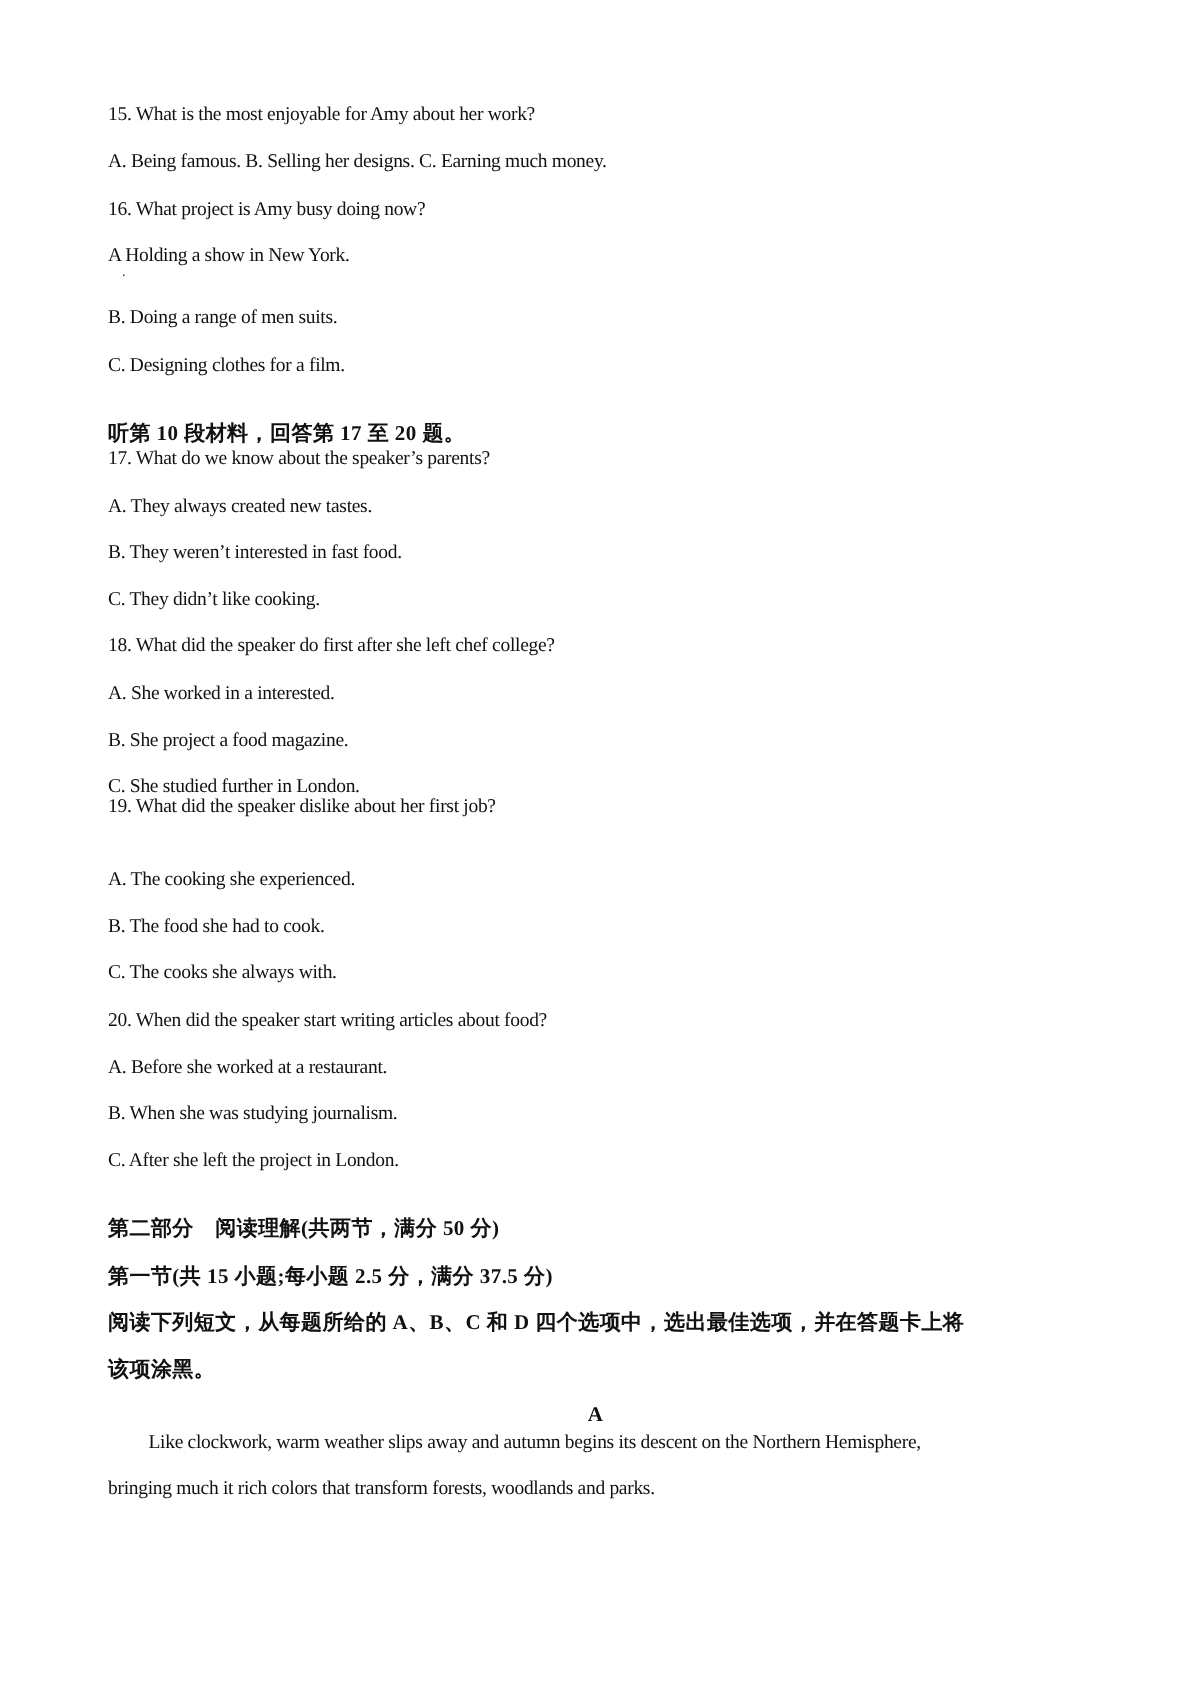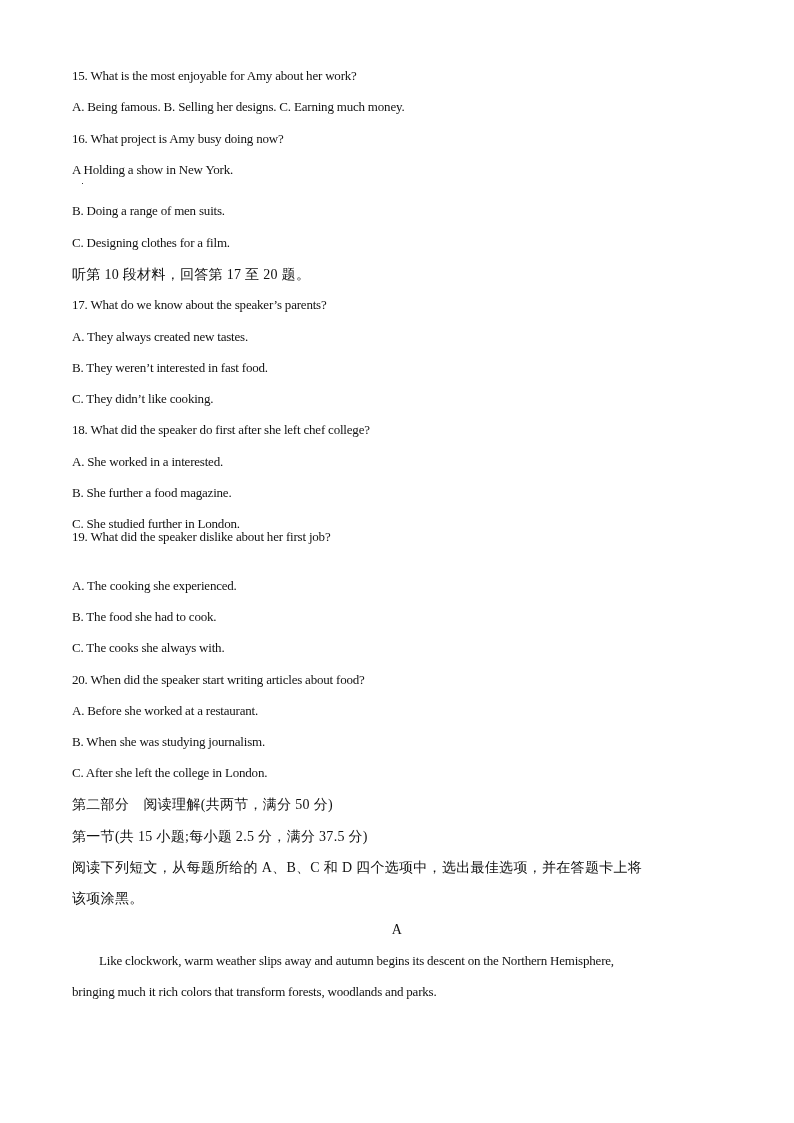--- a/index.html
+++ b/index.html
@@ -1,19 +1,19 @@
 <!DOCTYPE html>
 <html><head>
 <meta charset="utf-8">
 <style>
   html, body { margin: 0; padding: 0; background: #ffffff; }
   body { width: 794px; height: 1123px; position: relative; overflow: hidden;
          font-family: "Liberation Serif", "DejaVu Serif", serif; color: #111; }
   .line { position: absolute; left: 72px; font-size: 13px; white-space: nowrap; letter-spacing: -0.2px; }
-  .bold { font-weight: normal; font-size: 14px; letter-spacing: 0.3px; }
+  .bold { font-weight: bold; font-size: 14px; letter-spacing: 0.3px; margin-top: 14px; }
   .center { left: 0; width: 794px; text-align: center; }
   .dot { position: absolute; left: 82px; top: 183px; width: 1px; height: 1px; background: #333; }
 </style>
 </head>
 <body>
 
 <div>
 
   <div class="line" style="top:68px">15. What is the most enjoyable  for Amy about her work?</div>
   <div class="line" style="top:99px">A. Being  famous. B.  Selling  her designs. C. Earning much money.</div>
@@ -26,32 +26,32 @@
 
   <div class="line bold" style="top:266px">听第 10 段材料，回答第 17 至 20 题。</div>
 
   <div class="line" style="top:297px">17. What do we know about the speaker’s parents?</div>
   <div class="line" style="top:329px">A.  They always  created new tastes.</div>
   <div class="line" style="top:360px">B.  They weren’t interested in fast food.</div>
   <div class="line" style="top:391px">C.  They didn’t like  cooking.</div>
 
   <div class="line" style="top:422px">18. What did the speaker do first after she left chef college?</div>
   <div class="line" style="top:454px">A.  She worked in a interested.</div>
-  <div class="line" style="top:485px">B.  She further a food magazine.</div>
+  <div class="line" style="top:485px">B.  She project a food magazine.</div>
   <div class="line" style="top:516px">C.  She studied further in London.</div>
 
   <div class="line" style="top:529px">19. What did the speaker dislike about her first job?</div>
   <div class="line" style="top:578px">A.  The cooking she experienced.</div>
   <div class="line" style="top:609px">B.  The food she had to cook.</div>
   <div class="line" style="top:640px">C.  The cooks she always with.</div>
 
   <div class="line" style="top:672px">20. When did the speaker start writing articles about food?</div>
   <div class="line" style="top:703px">A. Before she worked at a restaurant.</div>
   <div class="line" style="top:734px">B. When she was studying journalism.</div>
-  <div class="line" style="top:765px">C. After she left the college in London.</div>
+  <div class="line" style="top:765px">C. After she left the project in London.</div>
 
   <div class="line bold" style="top:796px">第二部分　阅读理解(共两节，满分 50 分)</div>
   <div class="line bold" style="top:828px">第一节(共 15 小题;每小题 2.5 分，满分 37.5 分)</div>
   <div class="line bold" style="top:859px">阅读下列短文，从每题所给的 A、B、C 和 D 四个选项中，选出最佳选项，并在答题卡上将</div>
   <div class="line bold" style="top:890px">该项涂黑。</div>
 
   <div class="line bold center" style="top:922px">A</div>
   <div class="line" style="top:953px; left:99px">Like clockwork, warm weather slips away and autumn begins its descent on the Northern Hemisphere,</div>
   <div class="line" style="top:984px">bringing much it rich colors that transform forests, woodlands and parks.</div>
 

